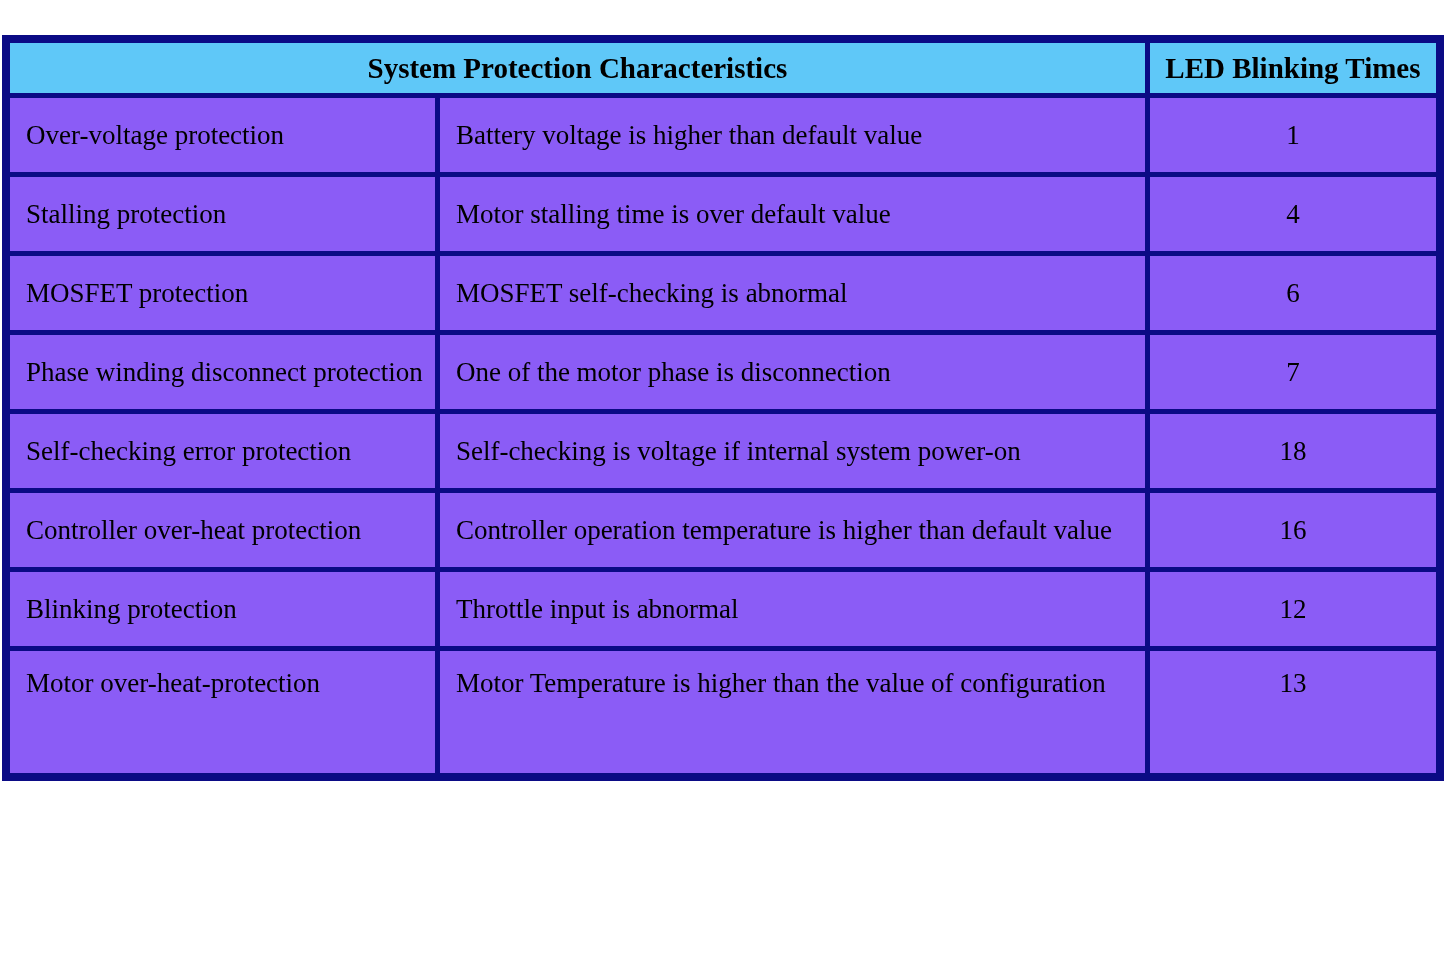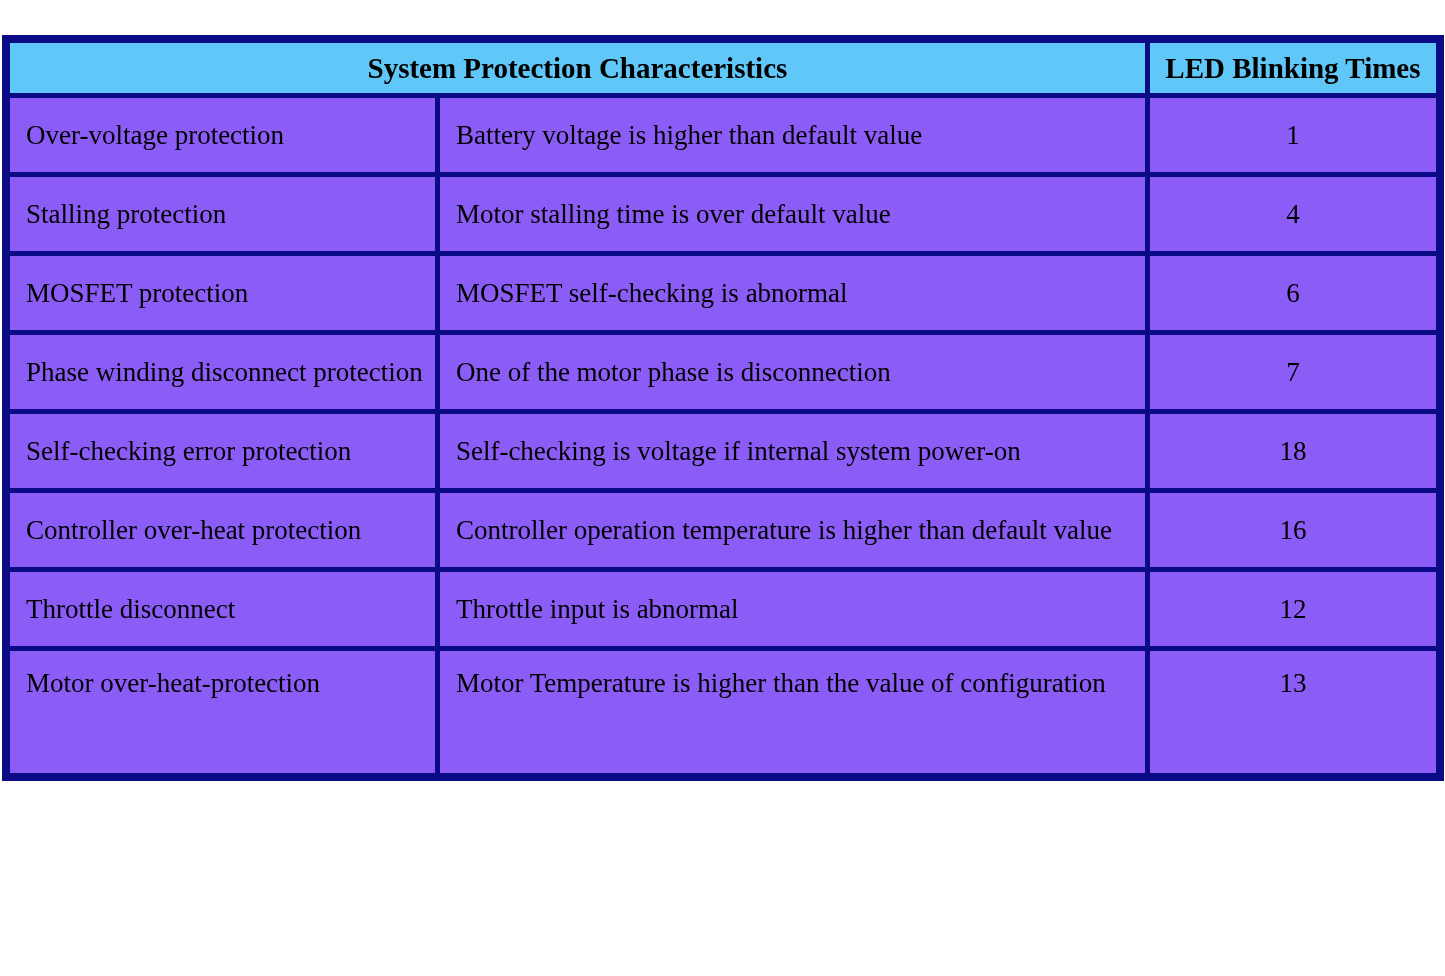--- a/index.html
+++ b/index.html
@@ -118,21 +118,21 @@
         <td class="cell-protection">Self-checking error protection</td>
         <td class="cell-desc">Self-checking is voltage if internal system power-on</td>
         <td class="cell-blinks">18</td>
       </tr>
         <tr>
         <td class="cell-protection">Controller over-heat protection</td>
         <td class="cell-desc">Controller operation temperature is higher than default value</td>
         <td class="cell-blinks">16</td>
       </tr>
         <tr>
-        <td class="cell-protection">Throttle disconnect</td>
+        <td class="cell-protection">Blinking protection</td>
         <td class="cell-desc">Throttle input is abnormal</td>
         <td class="cell-blinks">12</td>
       </tr>
         <tr>
         <td class="cell-protection">Motor over-heat-protection</td>
         <td class="cell-desc">Motor Temperature is higher than the value of configuration</td>
         <td class="cell-blinks">13</td>
       </tr>
       </tbody>
   </table>

